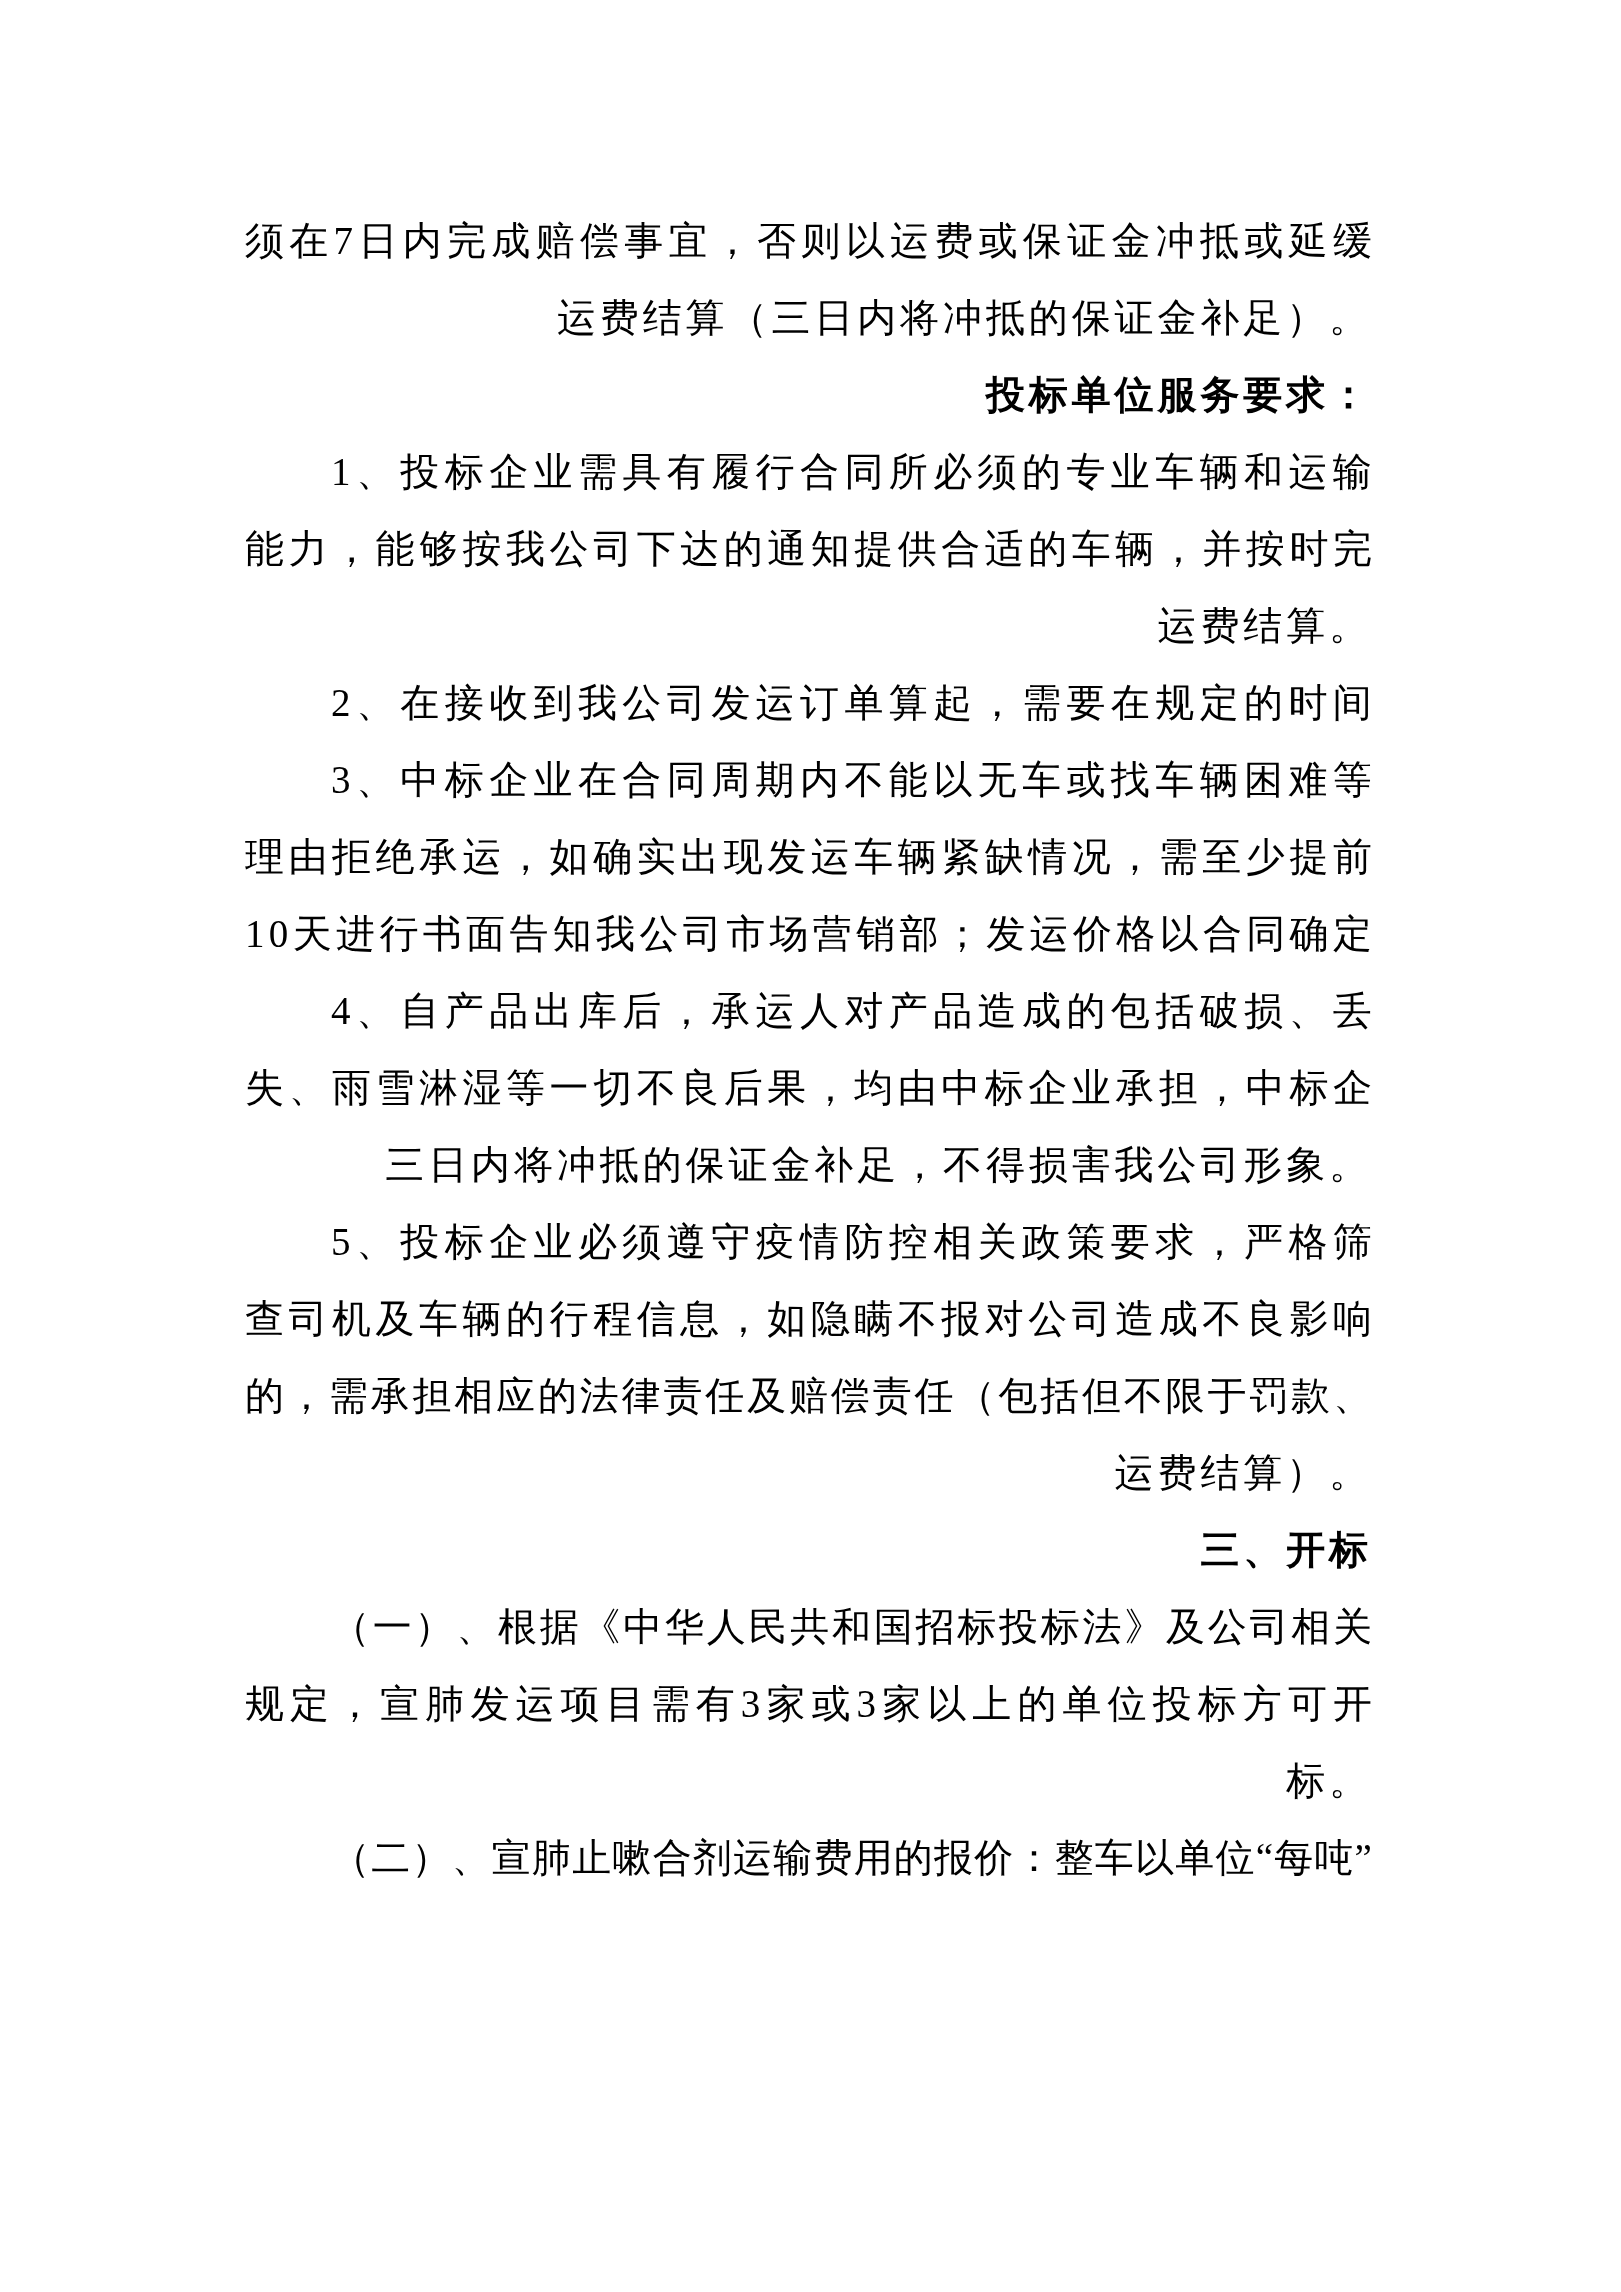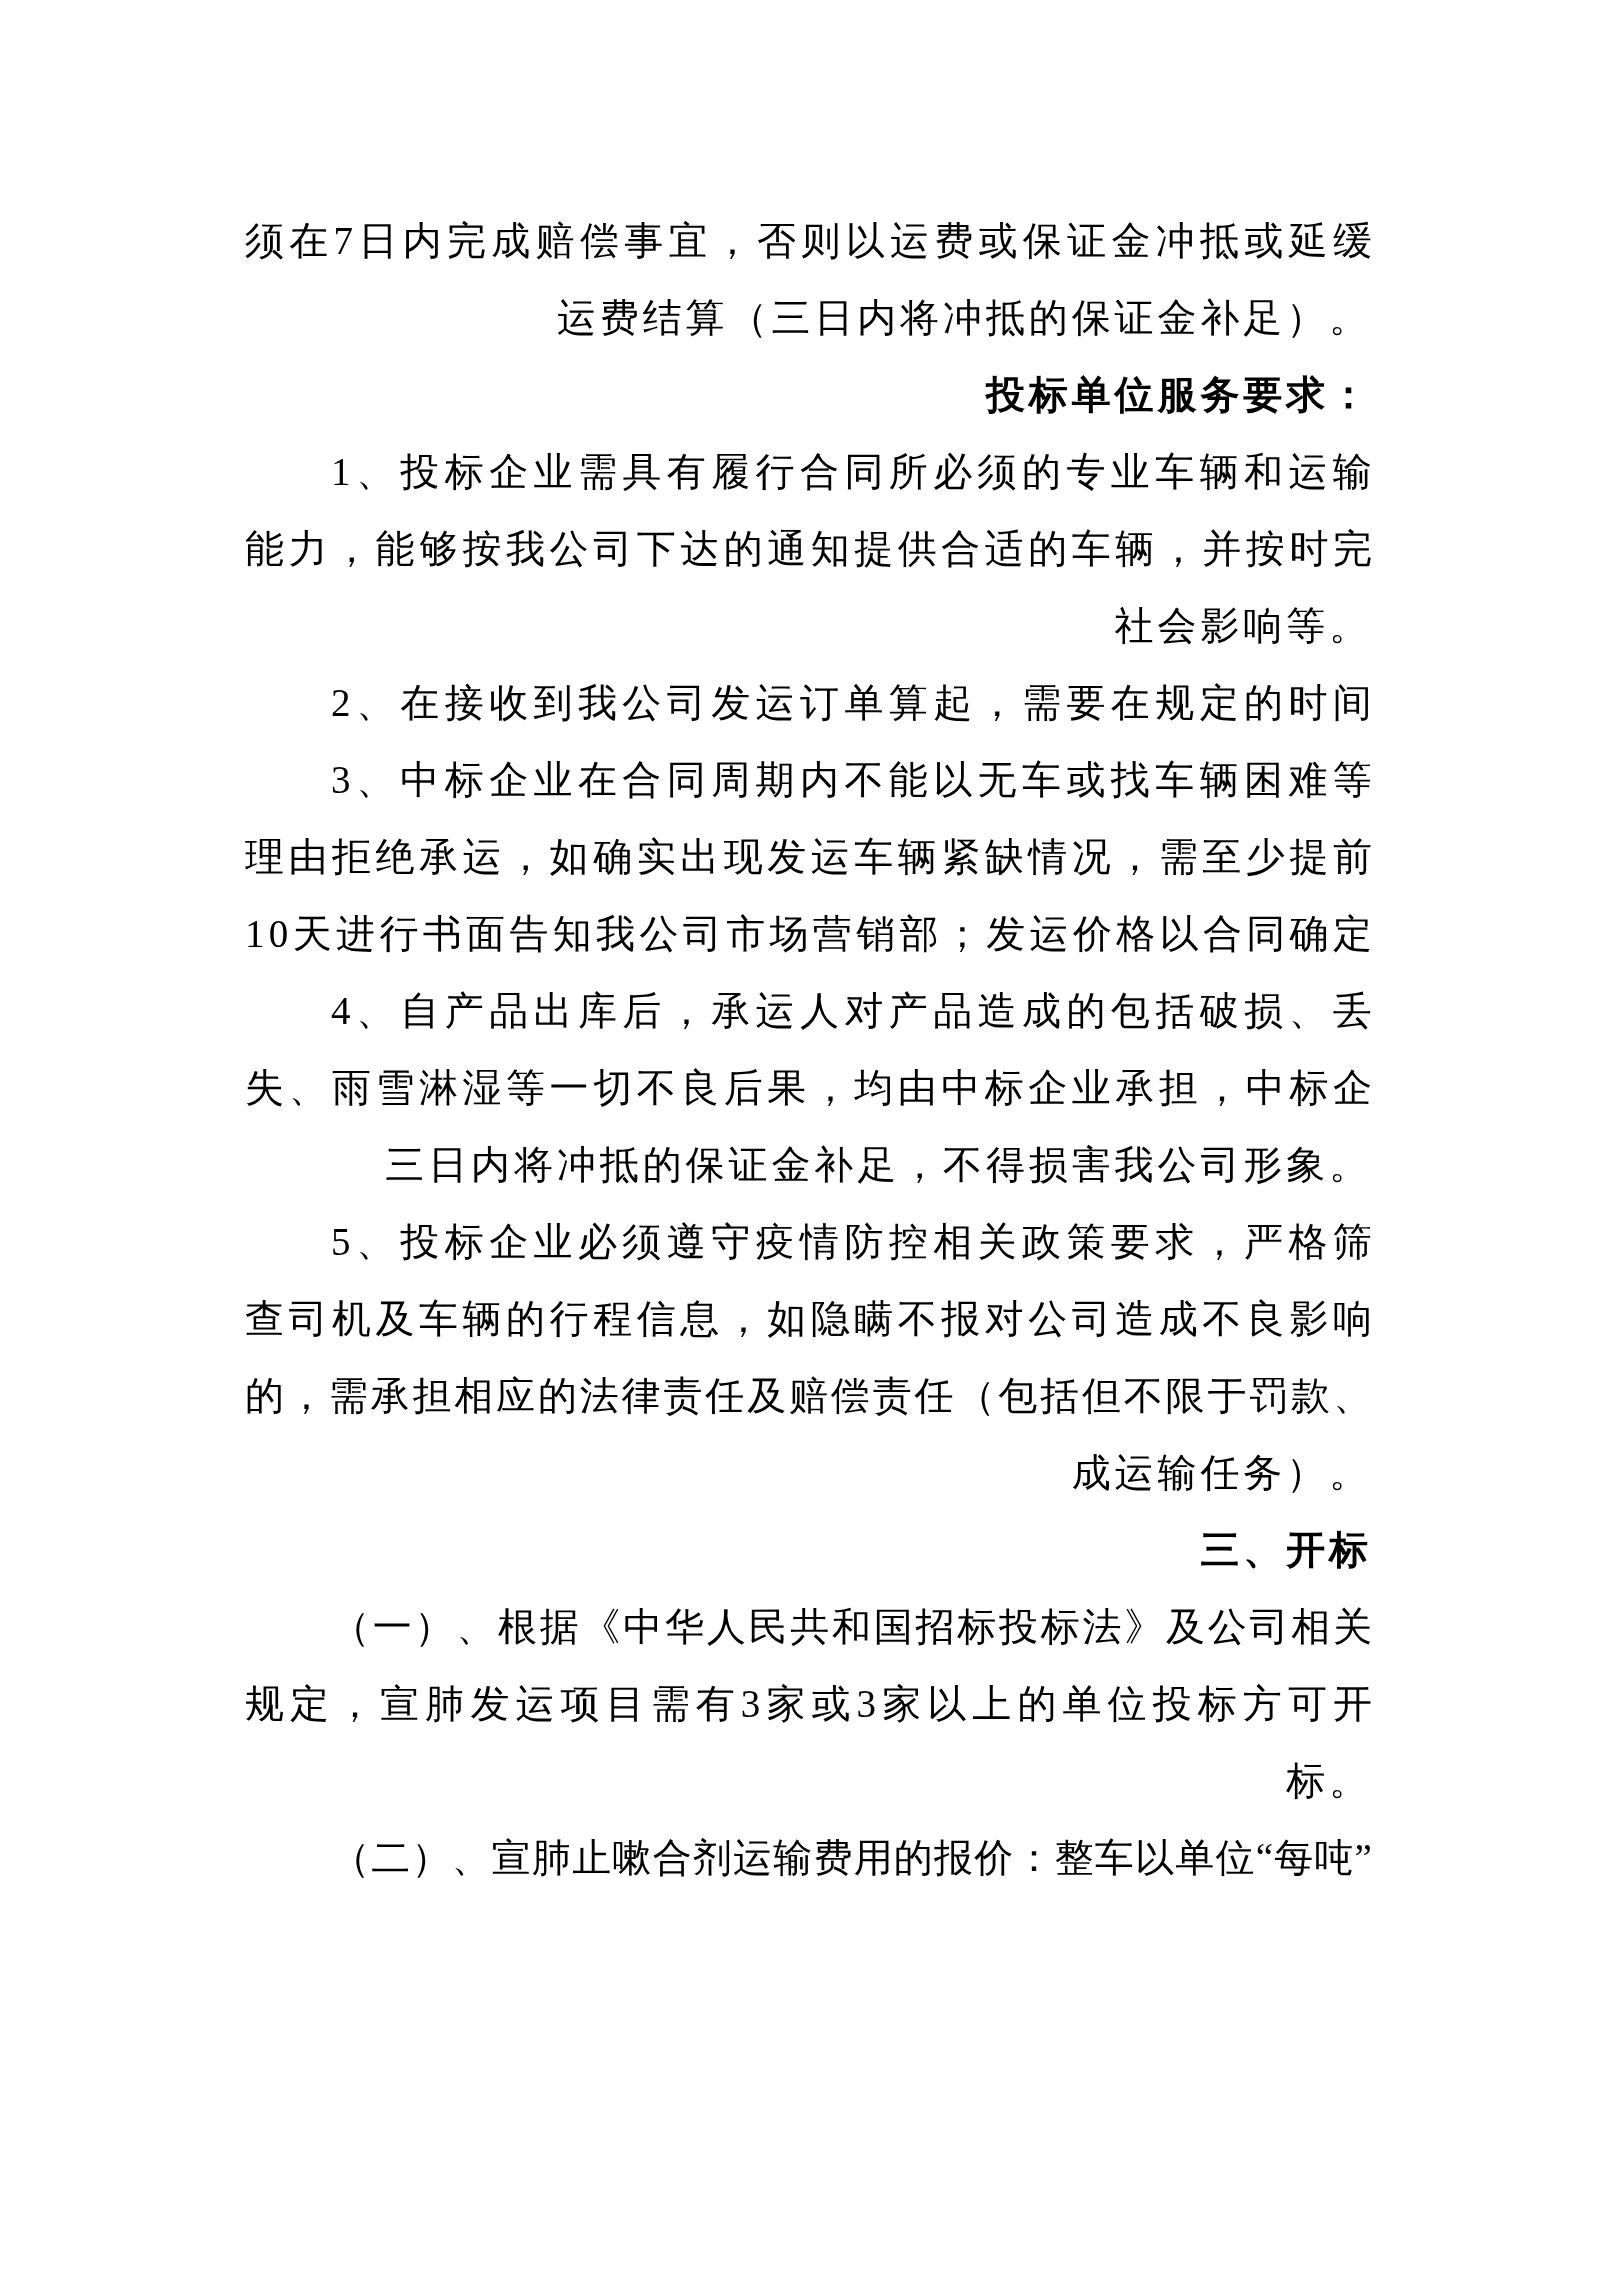--- a/index.html
+++ b/index.html
@@ -138,21 +138,21 @@
         <span>适</span>
         <span>的</span>
         <span>车</span>
         <span>辆</span>
         <span>，</span>
         <span>并</span>
         <span>按</span>
         <span>时</span>
         <span>完</span>
       </div>
-    <div class="line end">社会影响等。</div>
+    <div class="line end">运费结算。</div>
 
     <div class="line justify indent">
         <span>2</span>
         <span>、</span>
         <span>在</span>
         <span>接</span>
         <span>收</span>
         <span>到</span>
         <span>我</span>
         <span>公</span>
@@ -390,21 +390,21 @@
         <span>包</span>
         <span>括</span>
         <span>但</span>
         <span>不</span>
         <span>限</span>
         <span>于</span>
         <span>罚</span>
         <span>款</span>
         <span>、</span>
       </div>
-    <div class="line end">成运输任务）。</div>
+    <div class="line end">运费结算）。</div>
 
     <div class="line heading indent end">三、开标</div>
 
     <div class="line justify indent">
         <span>（</span>
         <span>一</span>
         <span>）</span>
         <span>、</span>
         <span>根</span>
         <span>据</span>

